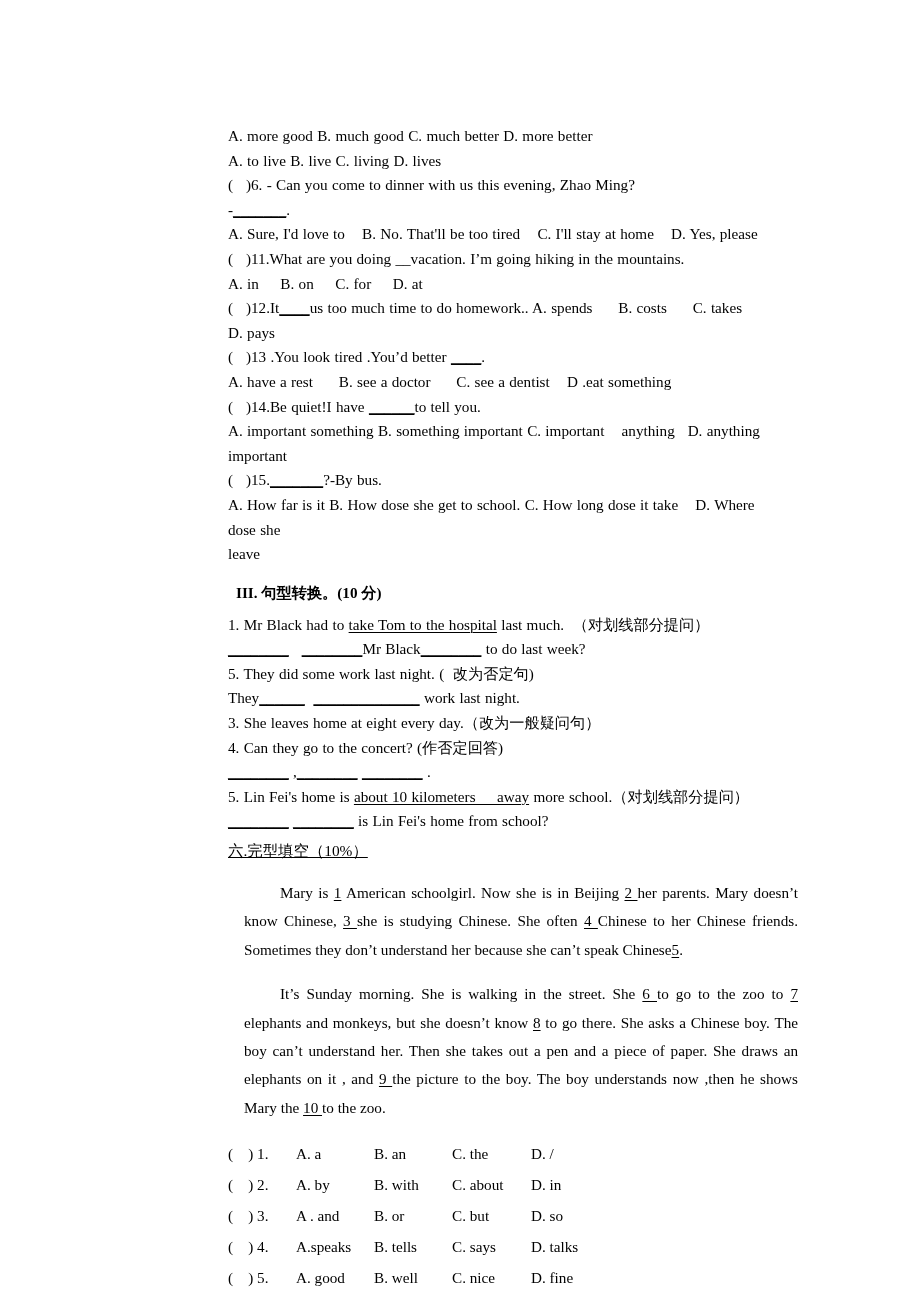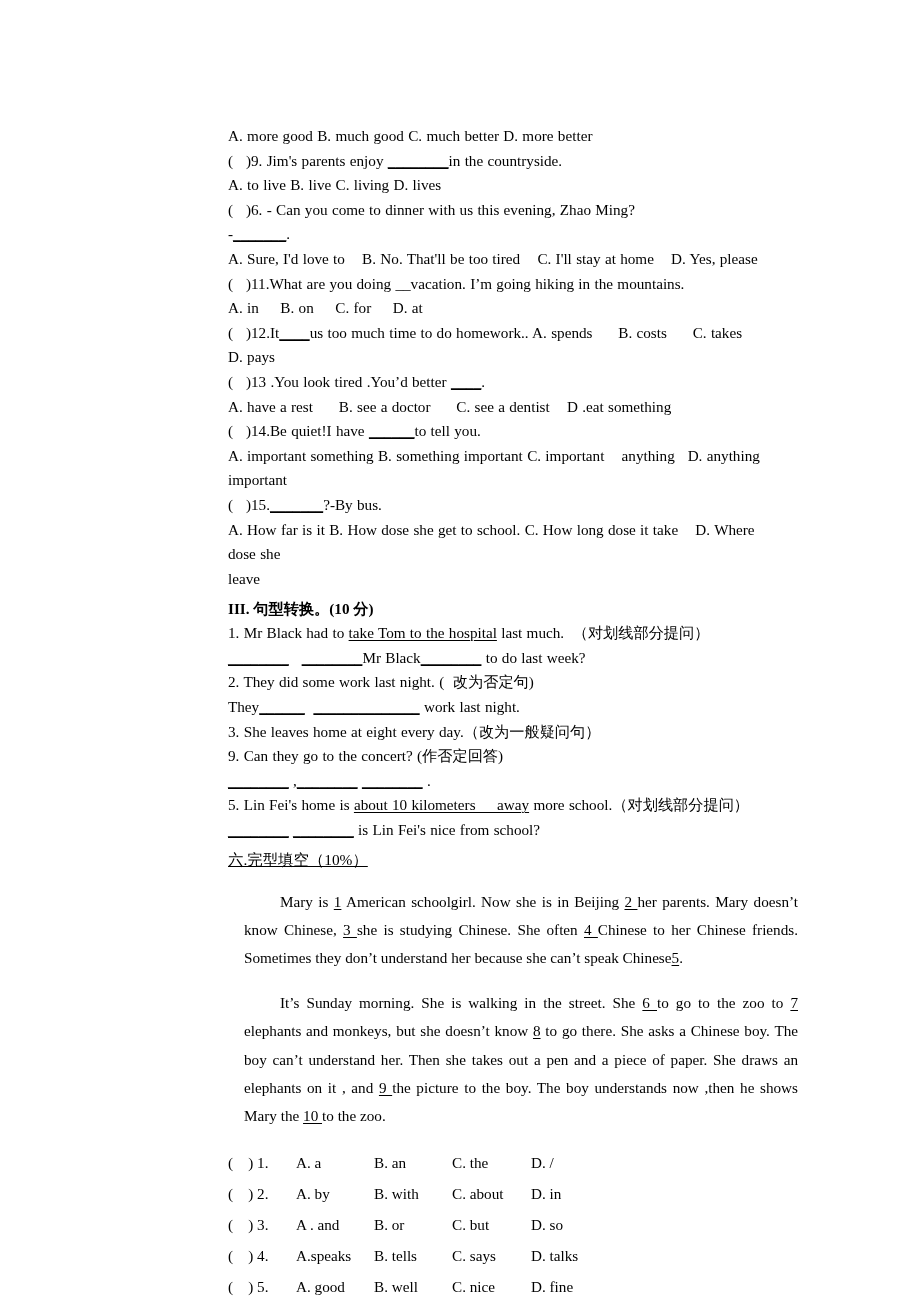--- a/index.html
+++ b/index.html
@@ -38,21 +38,21 @@
     margin: 0;
     white-space: pre-wrap;
     word-spacing: 0.5px;
   }
 
   
   .sec-head {
     font-size: 15.2px;
     line-height: 25px;
     font-weight: bold;
-    margin: 0;
+    margin: 8px;
     padding-top: 5px;
   }
   .sec-head-cn {
     font-size: 15.4px;
     line-height: 25px;
     font-weight: normal;
     margin: 0;
     padding-top: 4px;
     text-decoration: underline;
   }
@@ -101,21 +101,20 @@
 </head>
 <body>
 
 <div class="page">
   <div class="content">
 
     <div class="mc-block">
 
       <p class="line">A. more good B. much good C. much better D. more better</p>
 
-      <p class="line"><span>(   )9. Jim's parents enjoy </span><span class="blank">________</span><span>in the countryside.</span></p>
 
       <p class="line">A. to live B. live C. living D. lives</p>
 
       <p class="line">(   )6. - Can you come to dinner with us this evening, Zhao Ming?</p>
 
       <p class="line"><span>-</span><span class="blank">_______</span><span>.</span></p>
 
       <p class="line">A. Sure, I'd love to    B. No. That'll be too tired    C. I'll stay at home    D. Yes, please</p>
 
       <p class="line">(   )11.What are you doing __vacation. I’m going hiking in the mountains.</p>
@@ -138,34 +137,34 @@
 
       <p class="line">leave</p>
     </div>
 
     <p class="sec-head">III. 句型转换。(10 分)</p>
 
     <p class="line"><span>1. Mr Black had to </span><span class="u">take Tom to the hospital</span><span> last much.  （对划线部分提问）</span></p>
 
     <p class="line"><span class="blank">________</span><span>   </span><span class="blank">________</span><span>Mr Black</span><span class="blank">________</span><span> to do last week?</span></p>
 
-    <p class="line">2. They did some work last night. (  改为否定句)</p>
+    <p class="line">5. They did some work last night. (  改为否定句)</p>
 
     <p class="line"><span>They</span><span class="blank">______</span><span>  </span><span class="blank">______</span><span class="blank">________</span><span> work last night.</span></p>
 
     <p class="line">3. She leaves home at eight every day.（改为一般疑问句）</p>
 
 
-    <p class="line">9. Can they go to the concert? (作否定回答)</p>
+    <p class="line">4. Can they go to the concert? (作否定回答)</p>
 
     <p class="line"><span class="blank">________</span><span> ,</span><span class="blank">________</span><span> </span><span class="blank">________</span><span> .</span></p>
 
     <p class="line"><span>5. Lin Fei's home is </span><span class="u">about 10 kilometers     away</span><span> more school.（对划线部分提问）</span></p>
 
-    <p class="line"><span class="blank">________</span><span> </span><span class="blank">________</span><span> is Lin Fei's nice from school?</span></p>
+    <p class="line"><span class="blank">________</span><span> </span><span class="blank">________</span><span> is Lin Fei's home from school?</span></p>
 
     <p class="sec-head-cn">六.完型填空（10%）</p>
 
     <div id="cloze-passage">
         <p class="passage"><span>Mary is </span><span class="u">1</span><span> American schoolgirl. Now she is in Beijing </span><span class="u">2 </span><span>her parents. Mary doesn’t know Chinese, </span><span class="u">3 </span><span>she is studying Chinese. She often   </span><span class="u"> 4 </span><span> Chinese to her Chinese friends. Sometimes they don’t understand her because she can’t speak Chinese</span><span class="u">5</span><span>.</span></p>
         <p class="passage"><span>It’s Sunday morning. She is walking in the street. She </span><span class="u">6 </span><span>to go to the zoo to </span><span class="u">7 </span><span>elephants and monkeys, but she doesn’t know </span><span class="u">8</span><span> to go there. She asks a Chinese boy. The boy can’t understand her. Then she takes out a pen and a piece of paper. She draws an elephants on it , and </span><span class="u">9 </span><span>the picture </span><span class="b">to</span><span> the boy. The boy understands now ,then he shows Mary the </span><span class="u">10 </span><span>to the zoo.</span></p>
       </div>
 
     <div id="cloze-options">
         <div class="opt-row"><span class="cell-q">(    ) 1.</span><span class="cell-a">A. a</span><span class="cell-b">B. an</span><span class="cell-c">C. the</span><span class="cell-d">D. /</span></div>

